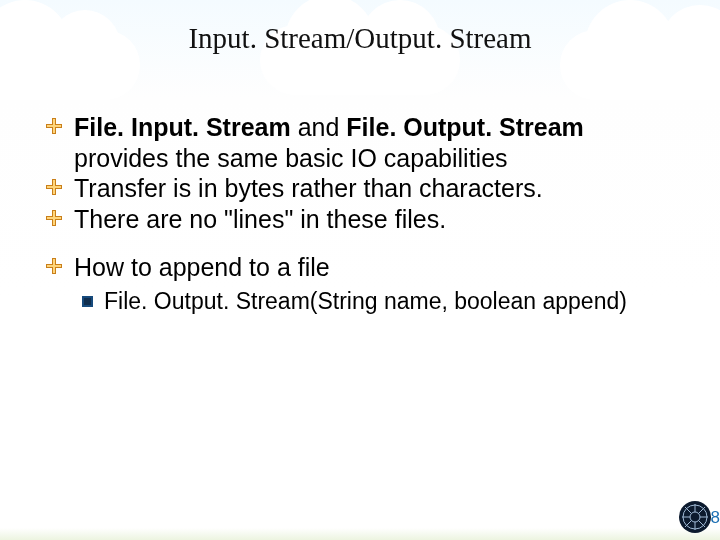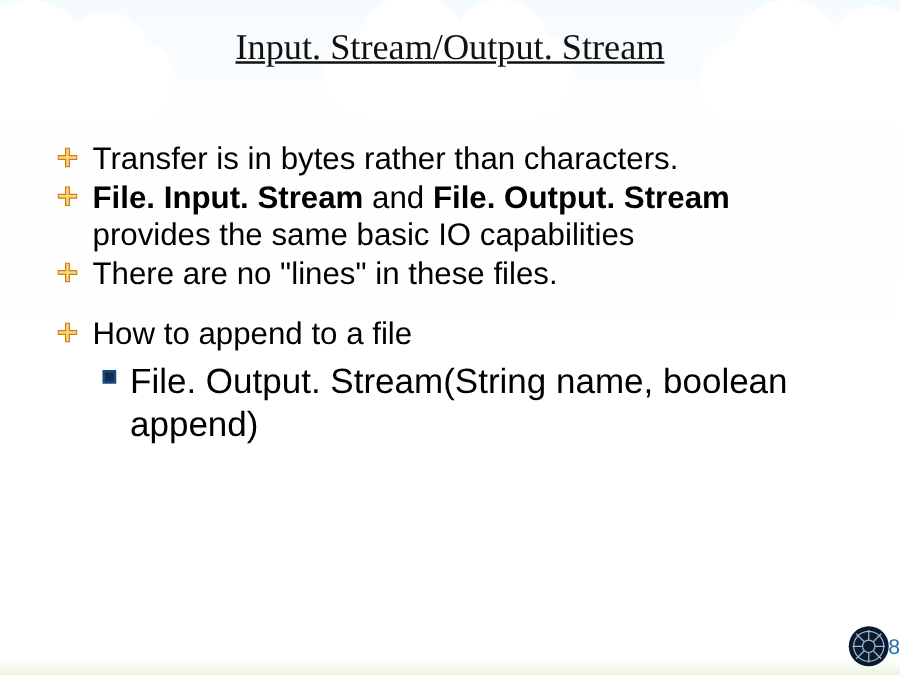--- a/index.html
+++ b/index.html
@@ -11,29 +11,29 @@
 .c1::before{width:90px;height:90px;left:20px;top:-30px;}
 .c1::after{width:70px;height:70px;left:90px;top:-20px;}
 .c2{width:200px;height:70px;left:260px;top:25px;border-radius:70px;}
 .c2::before,.c2::after{content:"";position:absolute;background:#fff;border-radius:50%;}
 .c2::before{width:90px;height:90px;left:25px;top:-30px;}
 .c2::after{width:80px;height:80px;left:100px;top:-25px;}
 .c3{width:200px;height:70px;left:560px;top:30px;border-radius:70px;}
 .c3::before,.c3::after{content:"";position:absolute;background:#fff;border-radius:50%;}
 .c3::before{width:90px;height:90px;left:25px;top:-30px;}
 .c3::after{width:80px;height:80px;left:100px;top:-25px;}
-.title{position:absolute;top:22px;left:0;width:100%;text-align:center;font-family:"Times New Roman",Times,serif;font-size:29px;color:#111;text-decoration:underline;}
+.title{position:absolute;top:22px;left:0;width:100%;text-align:center;font-family:"Times New Roman",Times,serif;font-size:29px;color:#111;}
 .body{position:absolute;top:112px;left:46px;width:628px;}
 ul.lvl1{list-style:none;margin:0;padding:0;}
 ul.lvl1>li{position:relative;padding-left:28px;font-size:25px;line-height:1.22;color:#000;margin-bottom:0;}
 .bullet1{position:absolute;left:0;top:6px;width:16px;height:16px;}
 .bullet1 svg{display:block;}
 .li-gap{margin-top:18px;}
 ul.lvl2{list-style:none;margin:4px 0 0 0;padding:0;}
-ul.lvl2>li{position:relative;padding-left:30px;font-size:28px;line-height:1.25;color:#000;}
+ul.lvl2>li{position:relative;padding-left:30px;font-size:23px;line-height:1.25;color:#000;}
 .bullet2{position:absolute;left:8px;top:9px;width:11px;height:11px;background:#164a7c;}
 .bullet2::after{content:"";position:absolute;left:2px;top:2px;width:7px;height:7px;background:#0f2e4e;}
 .bold{font-weight:bold;}
 .footer{position:absolute;bottom:0;left:0;width:100%;height:40px;}
 .footband{position:absolute;bottom:0;left:0;width:100%;height:12px;background:linear-gradient(to top,#ecf4e0 0%,rgba(236,244,224,0) 100%);}
 .pagenum{position:absolute;left:0;bottom:12px;width:100%;text-align:right;color:#1b6fb3;font-size:17px;font-family:"Trebuchet MS",Verdana,Arial,sans-serif;}
 .corner-logo{position:absolute;right:8px;bottom:6px;width:34px;height:34px;}
 .corner-logo svg{display:block;}
 </style>
 </head>
@@ -52,32 +52,32 @@
     <ul class="lvl1">
       <li>
         <span class="bullet1">
           <svg width="16" height="16">
               <rect x="6" y="0" width="4" height="16" fill="#c97f1a"></rect>
               <rect x="0" y="6" width="16" height="4" fill="#c97f1a"></rect>
               <rect x="7" y="1" width="2" height="14" fill="#ffd57a"></rect>
               <rect x="1" y="7" width="14" height="2" fill="#ffd57a"></rect>
             </svg>
         </span>
-        <span>Transfer is in bytes rather than characters.</span>
+        <span class="bold">File. Input. Stream</span><span> and </span><span class="bold">File. Output. Stream</span><span> provides the same basic IO capabilities</span>
       </li>
       <li>
         <span class="bullet1">
           <svg width="16" height="16">
               <rect x="6" y="0" width="4" height="16" fill="#c97f1a"></rect>
               <rect x="0" y="6" width="16" height="4" fill="#c97f1a"></rect>
               <rect x="7" y="1" width="2" height="14" fill="#ffd57a"></rect>
               <rect x="1" y="7" width="14" height="2" fill="#ffd57a"></rect>
             </svg>
         </span>
-        <span class="bold">File. Input. Stream</span><span> and </span><span class="bold">File. Output. Stream</span><span> provides the same basic IO capabilities</span>
+        <span>Transfer is in bytes rather than characters.</span>
       </li>
       <li>
         <span class="bullet1">
           <svg width="16" height="16">
               <rect x="6" y="0" width="4" height="16" fill="#c97f1a"></rect>
               <rect x="0" y="6" width="16" height="4" fill="#c97f1a"></rect>
               <rect x="7" y="1" width="2" height="14" fill="#ffd57a"></rect>
               <rect x="1" y="7" width="14" height="2" fill="#ffd57a"></rect>
             </svg>
         </span>

